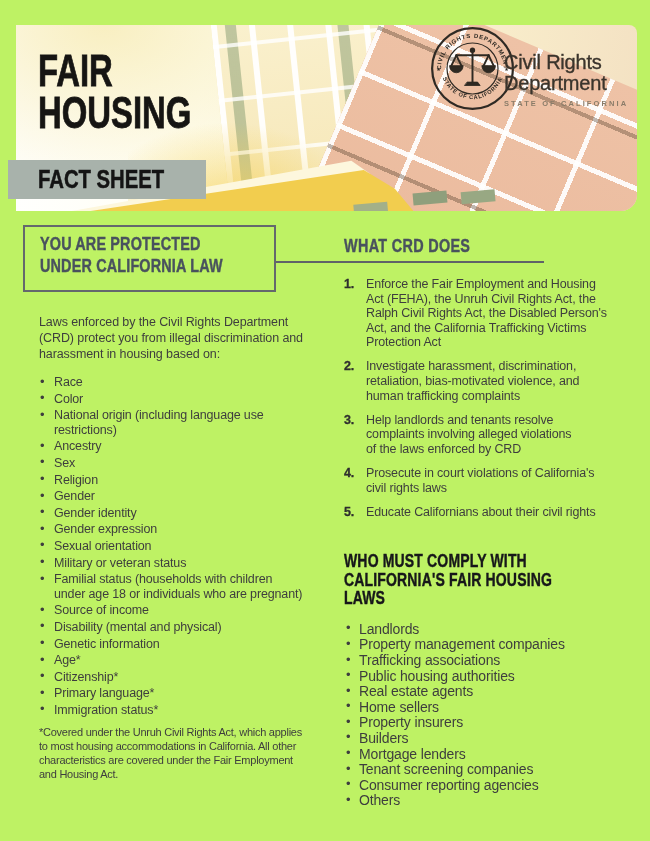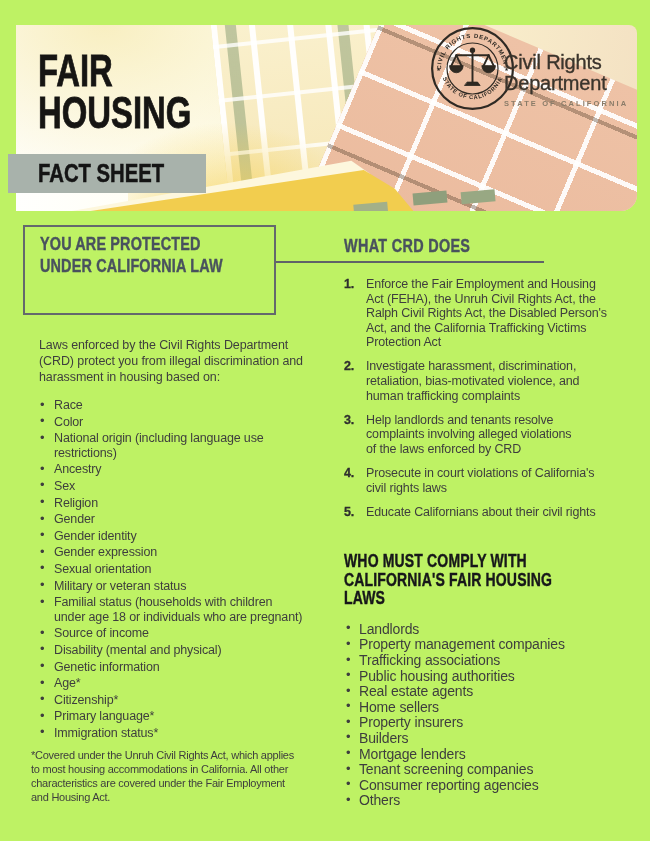--- a/index.html
+++ b/index.html
@@ -37,49 +37,49 @@
     clip-path:polygon(12% 100%,56% 78%,61% 88%,64% 100%);background:#f2cd4e;}
   .hero .balcony{position:absolute;left:64%;bottom:4%;width:34px;height:12px;background:#8f9f7c;
     box-shadow:48px 3px 0 #98a883,-60px 6px 0 #a3b089;transform:rotate(-5deg);}
   .page-title{
     position:absolute;left:38px;top:50px;margin:0;z-index:3;
     font-size:45px;line-height:.93;font-weight:bold;color:#161513;
     letter-spacing:0;white-space:pre-line;
     transform:scaleX(.73);transform-origin:0 0;-webkit-text-stroke:.8px #161513;
   }
   .banner{
-    position:absolute;left:8px;top:154px;width:198px;height:39px;z-index:4;
+    position:absolute;left:8px;top:160px;width:198px;height:39px;z-index:4;
     background:#a8b2ab;display:flex;align-items:center;
   }
   .banner span{
     display:inline-block;margin-left:30px;font-size:26px;font-weight:bold;color:#141414;
     transform:scaleX(.78);transform-origin:0 50%;-webkit-text-stroke:.5px #141414;white-space:nowrap;
   }
   .seal{position:absolute;left:430px;top:26px;width:85px;height:85px;z-index:3;}
   .wordmark{position:absolute;left:504px;top:52px;z-index:3;}
   .org-name{font-size:20px;line-height:1.06;color:#3a342c;white-space:pre-line;-webkit-text-stroke:.35px #3a342c;letter-spacing:-.2px;}
   .org-sub{margin-top:5px;font-size:7.5px;font-weight:bold;letter-spacing:2.1px;color:#8a7c69;}
   
   .h-slate{color:#49525e;font-weight:bold;-webkit-text-stroke:.4px #49525e;}
   .h-black{color:#17171a;font-weight:bold;-webkit-text-stroke:.4px #17171a;}
   
   .col-left{position:absolute;left:23px;top:225px;width:306px;}
   .protect-box{
-    width:253px;height:90px;border:2px solid #64686d;box-sizing:border-box;
+    width:253px;height:67px;border:2px solid #64686d;box-sizing:border-box;
     padding:7px 0 8px 15px;background:transparent;
   }
   .protect-box .box-title{
     font-size:18px;line-height:21.5px;letter-spacing:.2px;white-space:pre-line;
     transform:scaleX(.8);transform-origin:0 0;
   }
   .intro{margin:22px 0 0 16px;width:288px;font-size:12.5px;line-height:16px;letter-spacing:-.1px;white-space:pre-line;}
   ul.bullets{list-style:none;margin:13px 0 0 16px;padding:0;font-size:12.5px;line-height:14.6px;letter-spacing:-.15px;}
   ul.bullets li{position:relative;padding-left:15px;margin-bottom:2px;white-space:pre-line;}
   ul.bullets li::before{content:"\2022";position:absolute;left:1px;top:-.5px;font-size:13px;color:#3e3e3e;}
-  .footnote{margin:9px 0 0 8px;width:290px;font-size:11px;line-height:13.8px;letter-spacing:-.25px;white-space:pre-line;}
+  .footnote{margin:9px 0 0 16px;width:290px;font-size:11px;line-height:13.8px;letter-spacing:-.25px;white-space:pre-line;}
   
   .col-right{position:absolute;left:344px;top:236px;width:292px;}
   .what-title{margin:0;font-size:18px;letter-spacing:.4px;transform:scaleX(.8);transform-origin:0 0;white-space:nowrap;}
   .connector{position:absolute;left:274px;top:261px;width:270px;height:2px;background:#5f6368;}
   ol.numbered{list-style:none;counter-reset:n;margin:20px 0 0 0;padding:0;font-size:12.5px;line-height:14.6px;letter-spacing:-.15px;}
   ol.numbered li{counter-increment:n;position:relative;padding-left:22px;margin-bottom:9.5px;white-space:pre-line;}
   ol.numbered li::before{content:counter(n) ".";position:absolute;left:0;font-weight:bold;color:#2e2e2e;-webkit-text-stroke:.3px #2e2e2e;}
   .who-title{margin:33px 0 0 0;font-size:17.5px;line-height:18.5px;letter-spacing:.2px;white-space:pre-line;transform:scaleX(.8);transform-origin:0 0;}
   ul.who{list-style:none;margin:14px 0 0 2px;padding:0;font-size:14px;line-height:14.6px;letter-spacing:-.15px;}
   ul.who li{position:relative;padding-left:13px;margin-bottom:1px;white-space:pre-line;}

